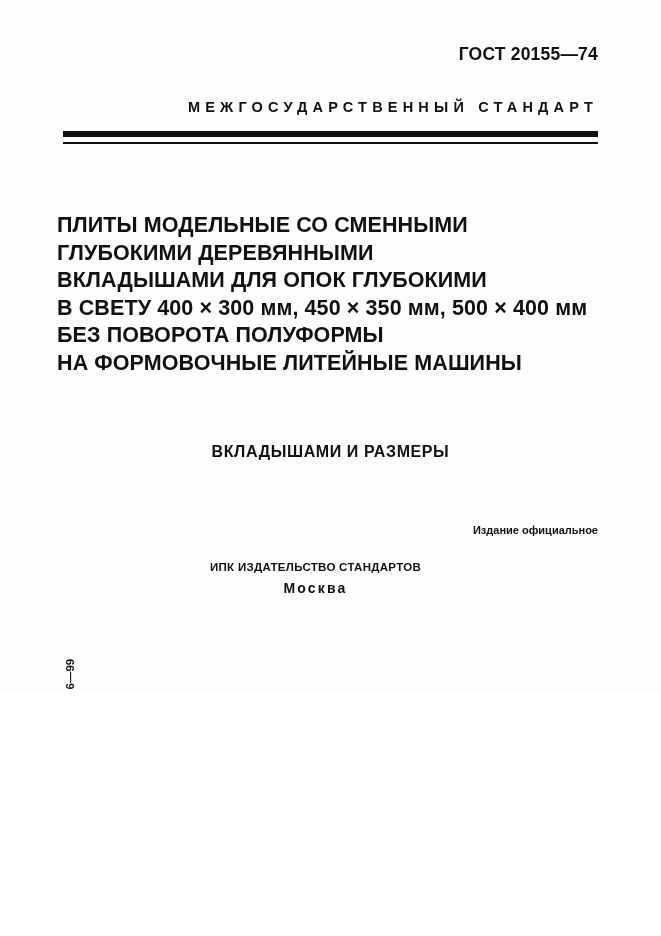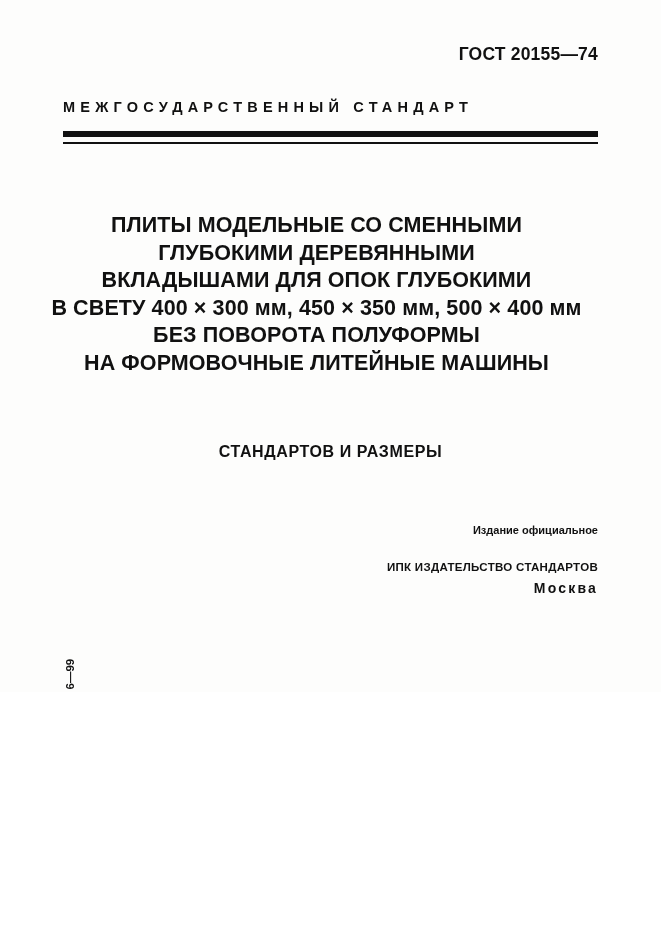--- a/index.html
+++ b/index.html
@@ -23,21 +23,21 @@
     font-size: 17.5px;
     font-weight: bold;
     letter-spacing: 0.2px;
     white-space: nowrap;
   }
   .interstate-line {
     position: absolute;
     top: 99px;
     left: 63px;
     right: 63px;
-    text-align: left;
+    text-align: right;
     font-size: 14.5px;
     font-weight: bold;
     letter-spacing: 5.2px;
     white-space: nowrap;
   }
   .rule-thick {
     position: absolute;
     top: 131px;
     left: 63px;
     width: 535px;
@@ -48,23 +48,23 @@
     position: absolute;
     top: 142px;
     left: 63px;
     width: 535px;
     height: 2px;
     background: #111111;
   }
   .title-block {
     position: absolute;
     top: 212px;
-    left: 49px;
+    left: 57px;
     width: 535px;
-    text-align: center;
+    text-align: left;
   }
   .title-line {
     font-size: 21.5px;
     font-weight: bold;
     line-height: 27.5px;
     letter-spacing: 0.1px;
     white-space: nowrap;
   }
   .subtitle {
     position: absolute;
@@ -91,23 +91,23 @@
     top: 708px;
     font-size: 11.5px;
     font-weight: bold;
     transform: rotate(-90deg);
     transform-origin: left top;
     white-space: nowrap;
   }
   .footer {
     position: absolute;
     bottom: 96px;
-    left: 63px;
+    left: 48px;
     width: 535px;
-    text-align: right;
+    text-align: center;
   }
   .publisher {
     font-size: 11.5px;
     font-weight: bold;
     letter-spacing: 0.3px;
   }
   .city {
     margin-top: 7px;
     font-size: 14px;
     font-weight: bold;
@@ -128,21 +128,21 @@
 
   <div class="title-block">
     <div class="title-line">ПЛИТЫ МОДЕЛЬНЫЕ СО СМЕННЫМИ</div>
     <div class="title-line">ГЛУБОКИМИ ДЕРЕВЯННЫМИ</div>
     <div class="title-line">ВКЛАДЫШАМИ ДЛЯ ОПОК ГЛУБОКИМИ</div>
     <div class="title-line">В СВЕТУ 400 × 300 мм, 450 × 350 мм, 500 × 400 мм</div>
     <div class="title-line">БЕЗ ПОВОРОТА ПОЛУФОРМЫ</div>
     <div class="title-line">НА ФОРМОВОЧНЫЕ ЛИТЕЙНЫЕ МАШИНЫ</div>
   </div>
 
-  <div class="subtitle">СТАНДАРТОВ И РАЗМЕРЫ</div>
+  <div class="subtitle">ВКЛАДЫШАМИ И РАЗМЕРЫ</div>
 
   <div class="official-edition">Издание официальное</div>
 
   <div class="side-code">БЗ 6—99</div>
 
   <div class="footer">
     <div class="publisher">ИПК ИЗДАТЕЛЬСТВО СТАНДАРТОВ</div>
     <div class="city">Москва</div>
   </div>
 

